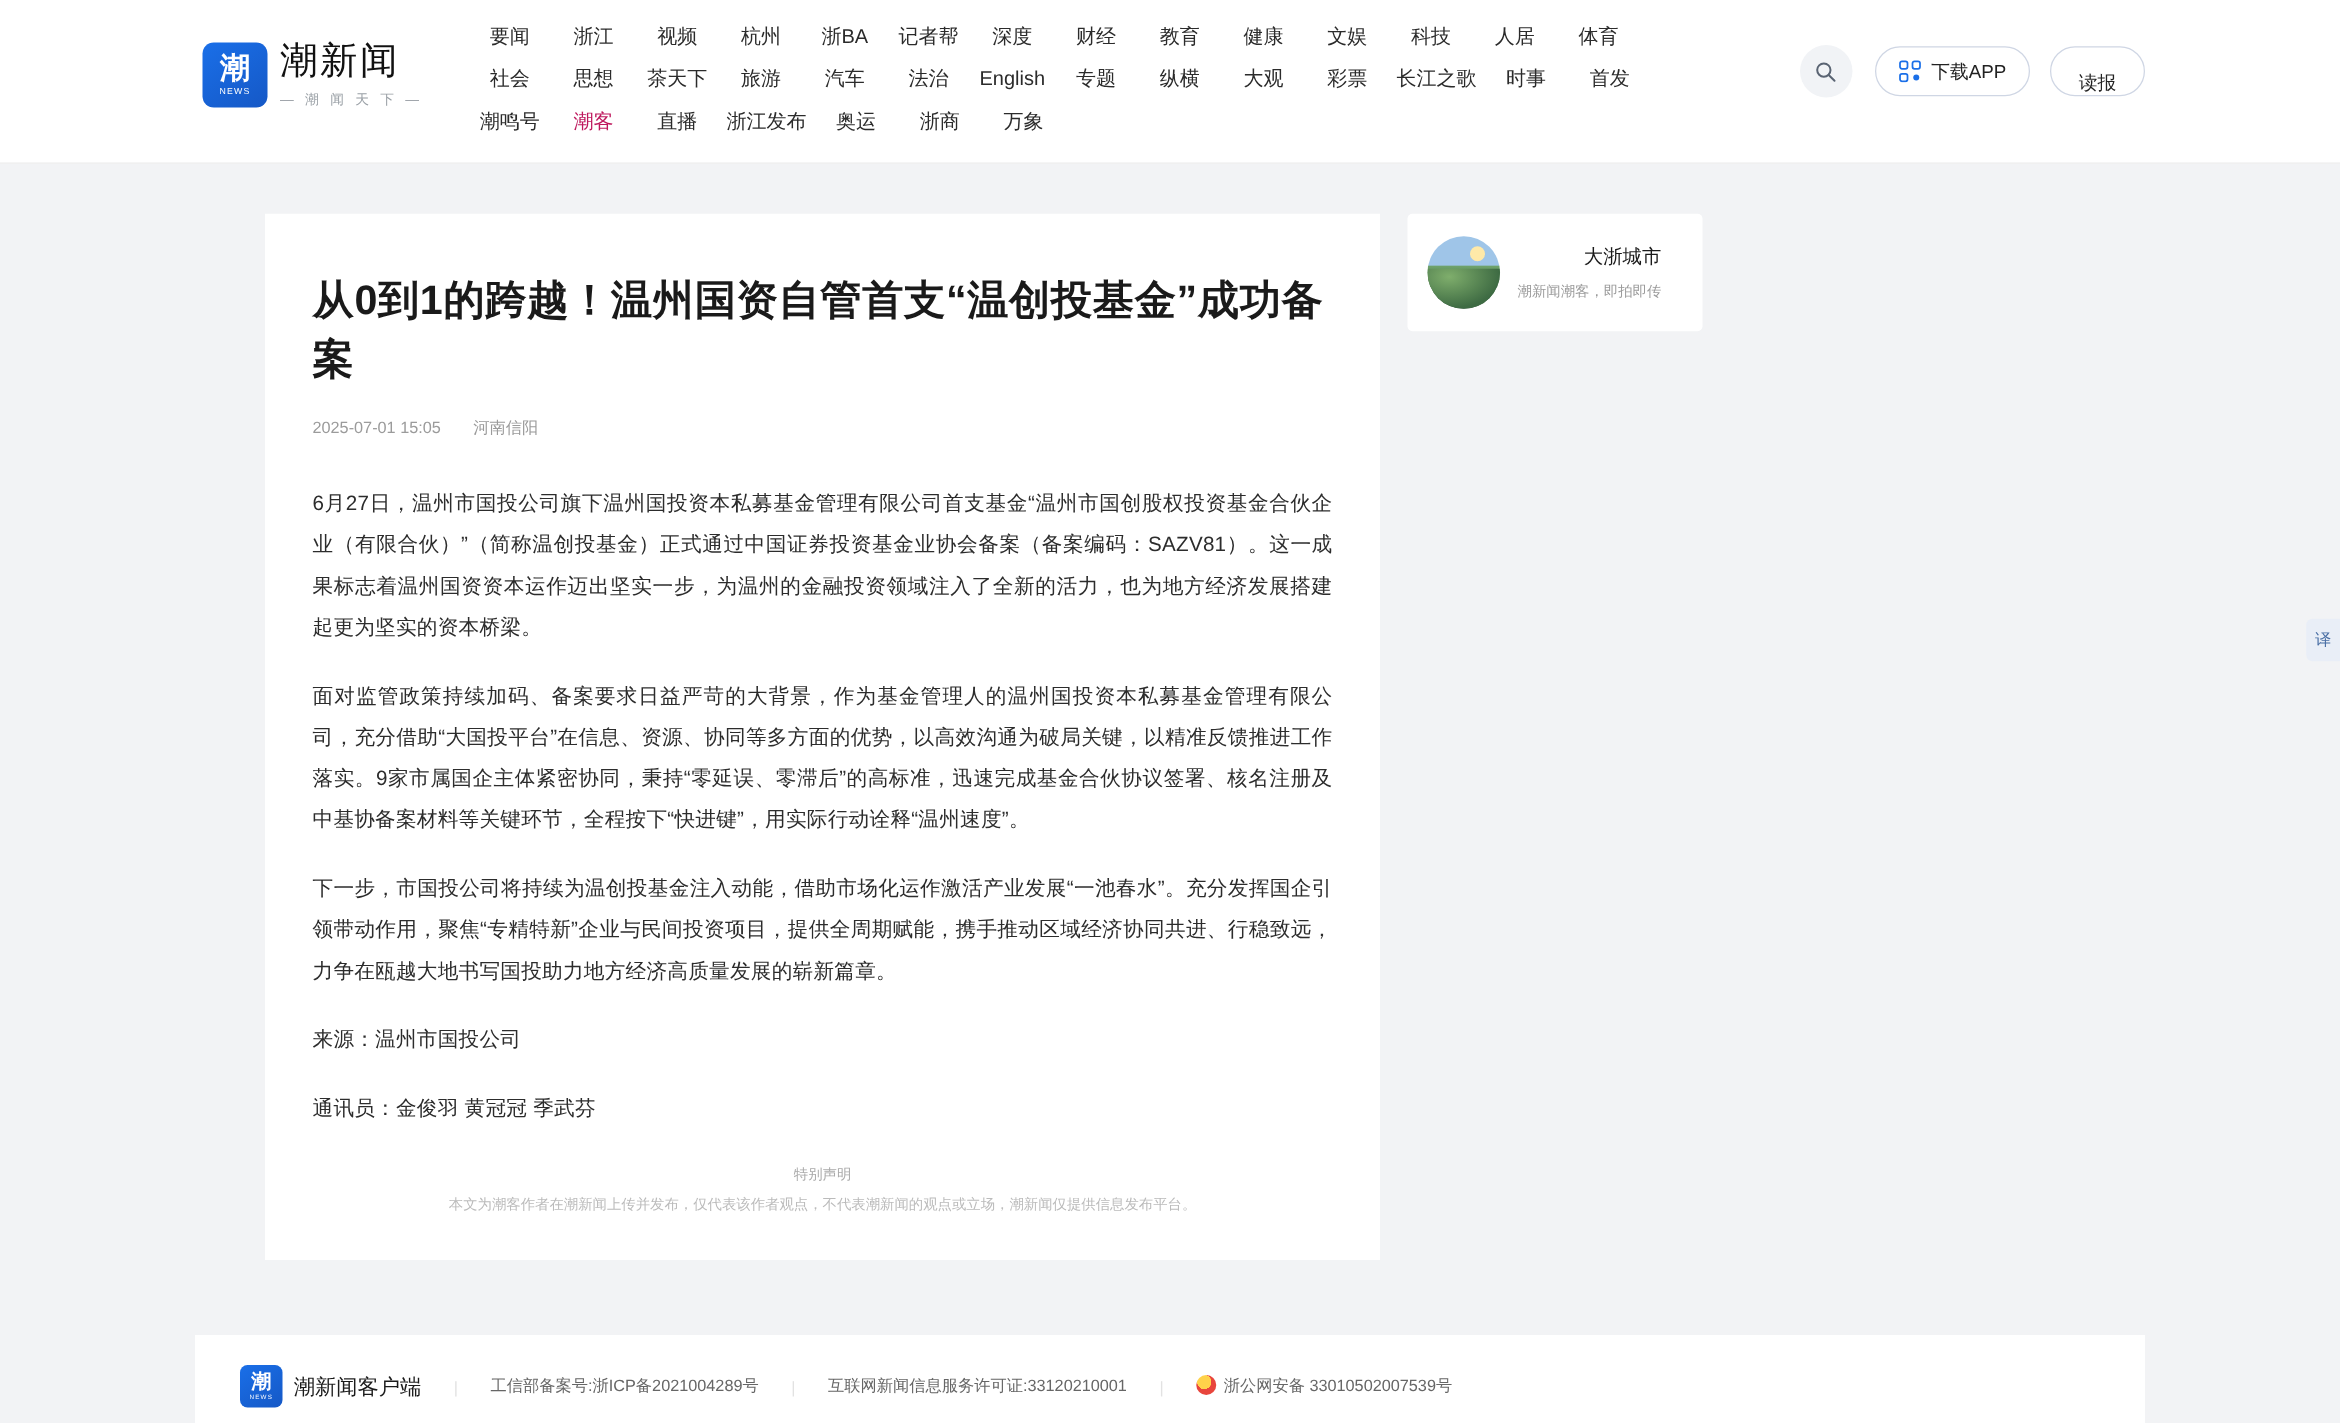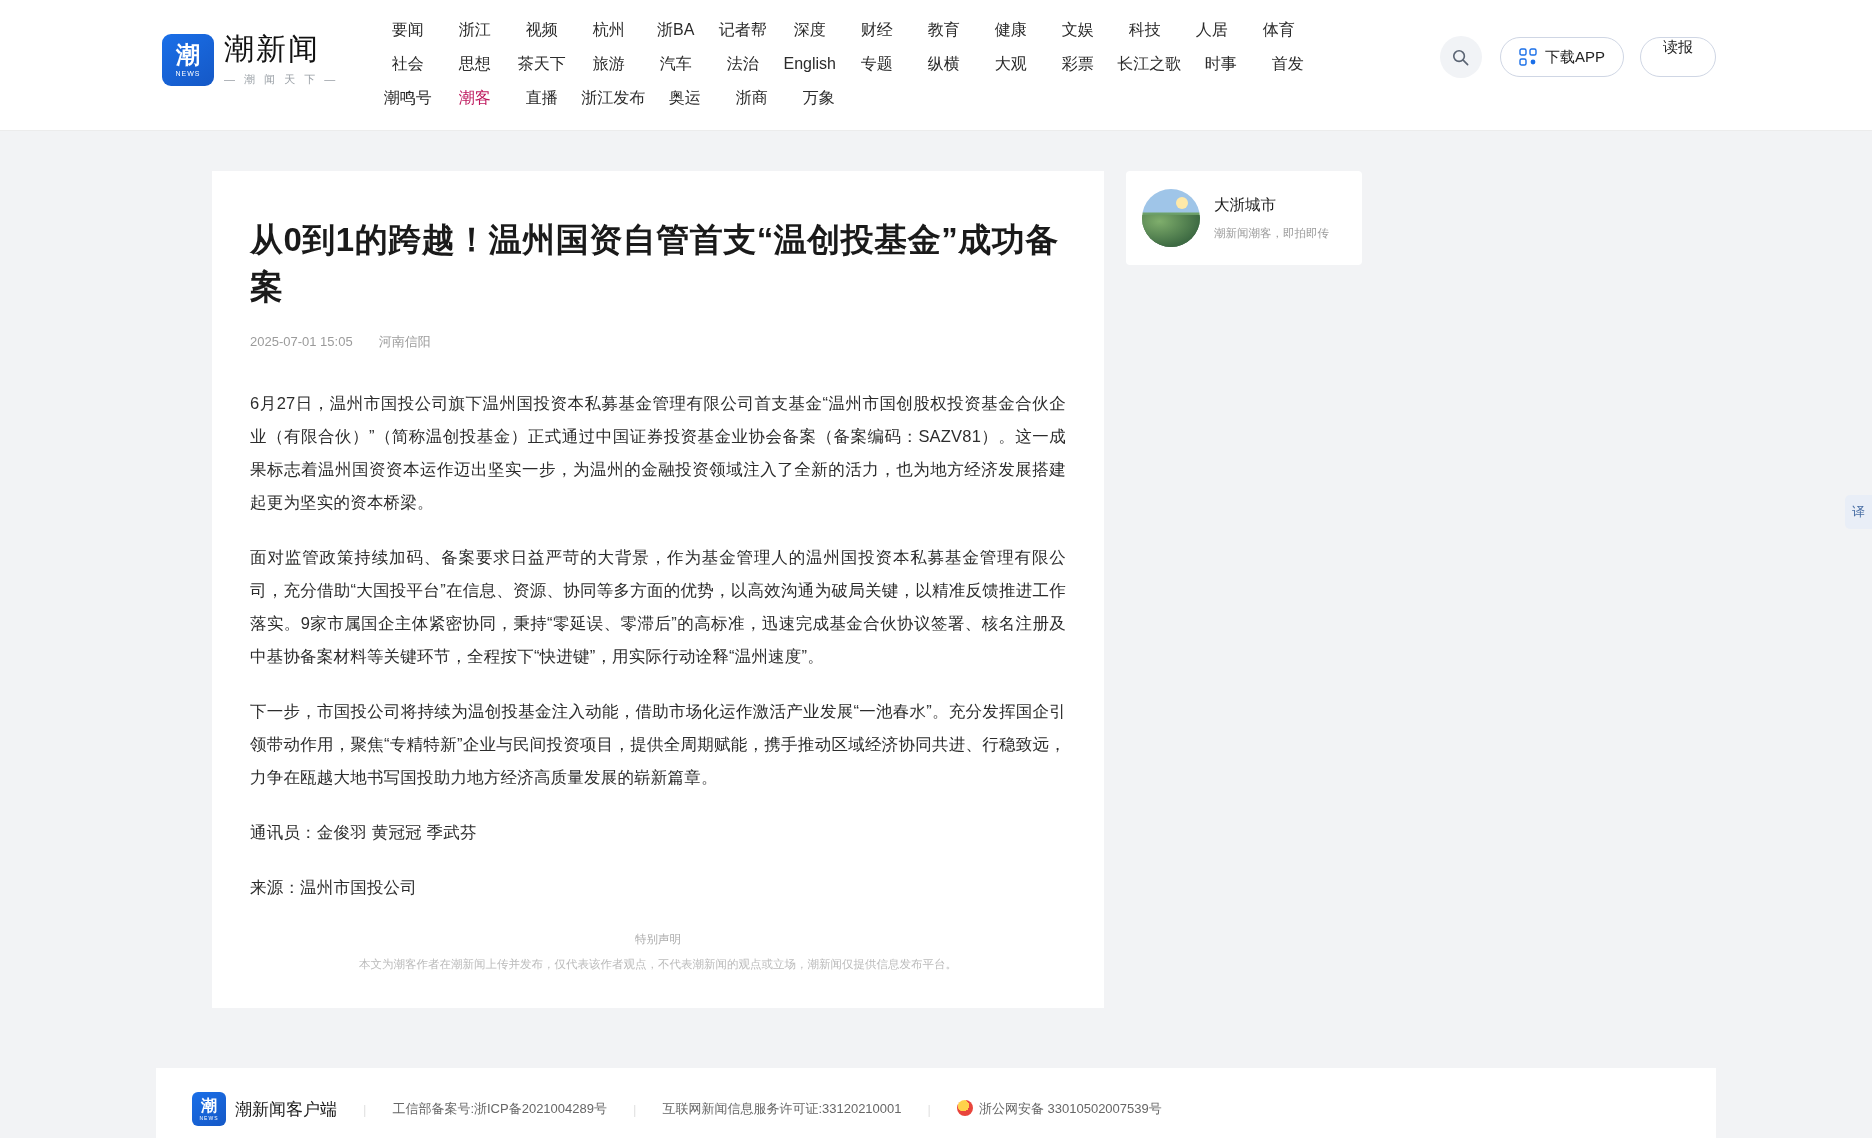--- a/index.html
+++ b/index.html
@@ -112,21 +112,21 @@
   }
   .download-btn .qr { margin-right: 8px; display:flex; }
   .read-btn {
     height: 40px;
     border: 1px solid #cfd6e4;
     border-radius: 20px;
     padding: 0 22px;
     margin-left: 16px;
     font-size: 15px;
     color: #222;
-    display: flex; align-items: flex-start;
+    display: flex; align-items: flex-end;
     cursor: pointer;
     background: #fff;
   }
 
   
   .page {
     width: 1560px;
     margin: 0 auto;
     padding-top: 40px;
     display: flex;
@@ -195,21 +195,21 @@
     position: relative;
   }
   .aside-avatar .sun {
     position: absolute; width: 12px; height: 12px; border-radius: 50%;
     background: #ffe9a8; top: 8px; right: 12px;
   }
   .aside-avatar .hill {
     position: absolute; bottom: 0; left: 0; right: 0; height: 55%;
     background: radial-gradient(ellipse at 30% 20%, #7fae6c 0%, #3e6b43 70%);
   }
-  .aside-text { margin-left: 14px; }
+  .aside-text { margin-left: 14px; text-align: right; }
   .aside-name { font-size: 15.5px; color: #1a1a1a; font-weight: 500; }
   .aside-desc { font-size: 11.5px; color: #9b9b9b; margin-top: 10px; }
 
   
   .footer-wrap {
     width: 1560px;
     margin: 60px auto 0 auto;
     padding-bottom: 40px;
   }
   .footer {
@@ -346,22 +346,22 @@
     <h1>从0到1的跨越！温州国资自管首支“温创投基金”成功备案</h1>
 
     <div class="meta">
       <span>2025-07-01 15:05</span>
       <span class="loc">河南信阳</span>
     </div>
 
     <p>6月27日，温州市国投公司旗下温州国投资本私募基金管理有限公司首支基金“温州市国创股权投资基金合伙企业（有限合伙）”（简称温创投基金）正式通过中国证券投资基金业协会备案（备案编码：SAZV81）。这一成果标志着温州国资资本运作迈出坚实一步，为温州的金融投资领域注入了全新的活力，也为地方经济发展搭建起更为坚实的资本桥梁。</p>
     <p>面对监管政策持续加码、备案要求日益严苛的大背景，作为基金管理人的温州国投资本私募基金管理有限公司，充分借助“大国投平台”在信息、资源、协同等多方面的优势，以高效沟通为破局关键，以精准反馈推进工作落实。9家市属国企主体紧密协同，秉持“零延误、零滞后”的高标准，迅速完成基金合伙协议签署、核名注册及中基协备案材料等关键环节，全程按下“快进键”，用实际行动诠释“温州速度”。</p>
     <p>下一步，市国投公司将持续为温创投基金注入动能，借助市场化运作激活产业发展“一池春水”。充分发挥国企引领带动作用，聚焦“专精特新”企业与民间投资项目，提供全周期赋能，携手推动区域经济协同共进、行稳致远，力争在瓯越大地书写国投助力地方经济高质量发展的崭新篇章。</p>
+    <p>来源：温州市国投公司</p>
     <p>通讯员：金俊羽 黄冠冠 季武芬</p>
-    <p>来源：温州市国投公司</p>
 
     <div class="statement-title">特别声明</div>
     <div class="statement-body">本文为潮客作者在潮新闻上传并发布，仅代表该作者观点，不代表潮新闻的观点或立场，潮新闻仅提供信息发布平台。</div>
   </div>
 
   <div class="aside">
     <div class="aside-avatar">
       <span class="sun"></span>
       <span class="hill"></span>
     </div>

